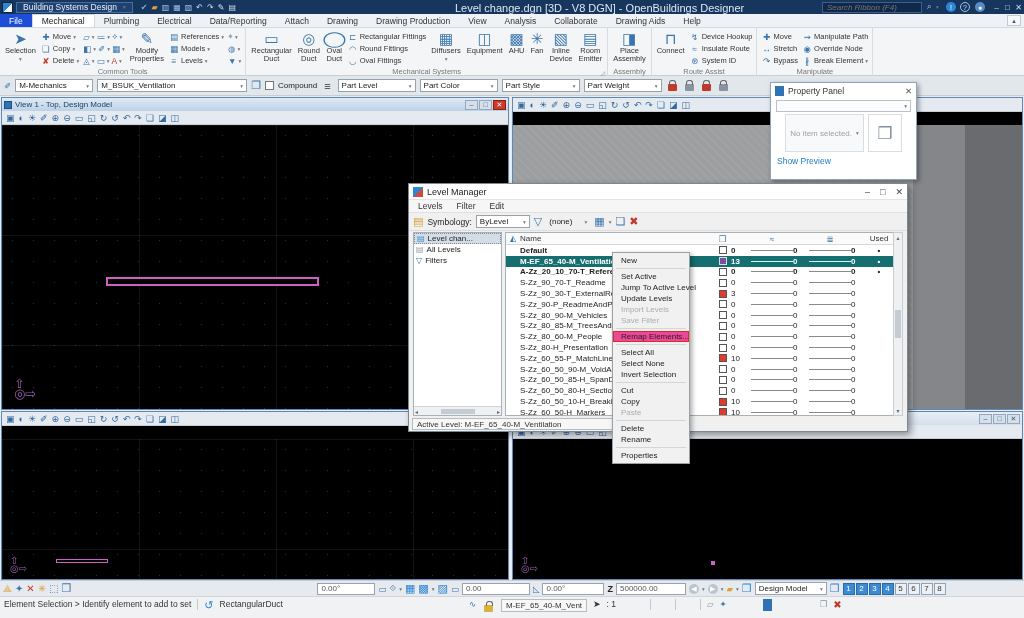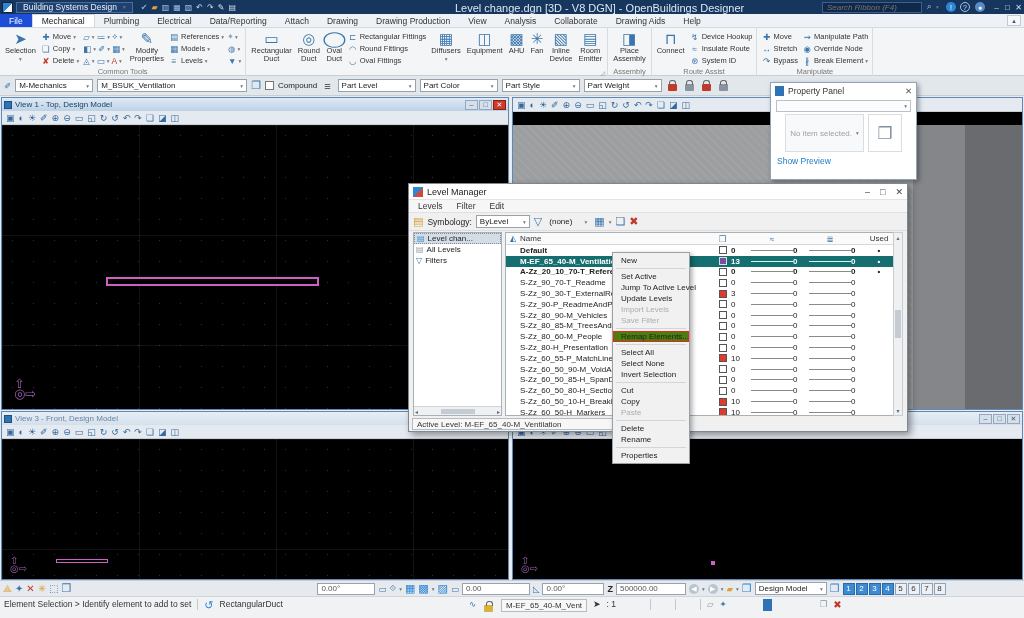--- a/index.html
+++ b/index.html
@@ -117,21 +117,21 @@
   .c-used { width:24px; text-align:center; }
   #lm-vscroll { position:absolute; right:4px; top:48px; width:10px; bottom:15px; background:#eef0f2; border:1px solid #c8cdd2; font-size:6px; color:#667; display:flex; flex-direction:column; align-items:center; justify-content:space-between; padding:1px 0; }
   .vthumb { width:6px; height:28px; background:#c4cbd2; }
   #lm-status { position:absolute; left:0; right:0; bottom:0; height:14px; display:flex; gap:2px; padding:1px 3px; background:#f0f0f0; }
   .lm-stbox { border:1px solid #b5bbc1; background:#f7f7f7; font-size:8px; color:#333; display:flex; align-items:center; padding:0 4px; overflow:hidden; white-space:nowrap; }
 
   
   #ctxmenu { left:612px; top:252px; width:78px; background:#f1f1f1; border:1px solid #9aa0a6; box-shadow:2px 2px 5px rgba(0,0,0,0.35); padding:2px 0; }
   .mi { height:11px; display:flex; align-items:center; padding:0 8px; font-size:8px; color:#222; white-space:nowrap; }
   .mi.disabled { color:#a9aeb3; }
-  .mi.hl { background:#4d7c0f; outline:1.6px solid #e02b20; outline-offset:-1px; }
+  .mi.hl { background:#ec4899; outline:1.6px solid #e02b20; outline-offset:-1px; }
   .msep { height:1px; background:#d3d6d9; margin:2px 3px; }
 
   .z10{z-index:10}.z20{z-index:20}.z30{z-index:30}.z40{z-index:40}.z60{z-index:60}
 </style>
 </head>
 <body>
 
 <div id="stage">
 
   <div id="titlebar" class="abs">
@@ -318,20 +318,21 @@
         <div class="rbig" style="max-width: 44px;">
           <span class="bigicon">▧</span>
           <span>Inline</span>
           <span>Device</span>
         </div>
         <div class="rbig" style="max-width: 44px;">
           <span class="bigicon">▤</span>
           <span>Room</span>
           <span>Emitter</span>
         </div>
+        <div class="rgroup-label">Mechanical Systems</div>
         <span class="launcher">◿</span>
       </div>
       <div class="rgroup">
         <div class="rbig" style="max-width: 44px;">
           <span class="bigicon">◨</span>
           <span>Place</span>
           <span>Assembly</span>
         </div>
         <div class="rgroup-label">Assembly Builder</div>
       </div>
@@ -480,29 +481,20 @@
         <span class="gi">◪</span>
         <span class="gi">◫</span>
       </div>
     <div class="vcontent gray3d">
       <div class="band1" style="left:400px;width:52px;"></div>
       <div class="band2" style="left:452px;right:0;"></div>
     </div>
   </div>
 
   <div class="view z10" style="left:1px;top:411px;width:508px;height:169px;">
-    <div class="vtitle inactive">
-      <span class="vicon"></span>
-      <span>View 3 - Front, Design Model</span>
-      <span class="vbtns">
-        <span class="vbtn">–</span>
-        <span class="vbtn">□</span>
-        <span class="vbtn">✕</span>
-      </span>
-    </div>
     <div class="vtb">
         <span class="gi">▣</span>
         <span class="gi">◐</span>
         <span class="gi">☀</span>
         <span class="gi">✐</span>
         <span class="gi">⊕</span>
         <span class="gi">⊖</span>
         <span class="gi">▭</span>
         <span class="gi">◱</span>
         <span class="gi">↻</span>

